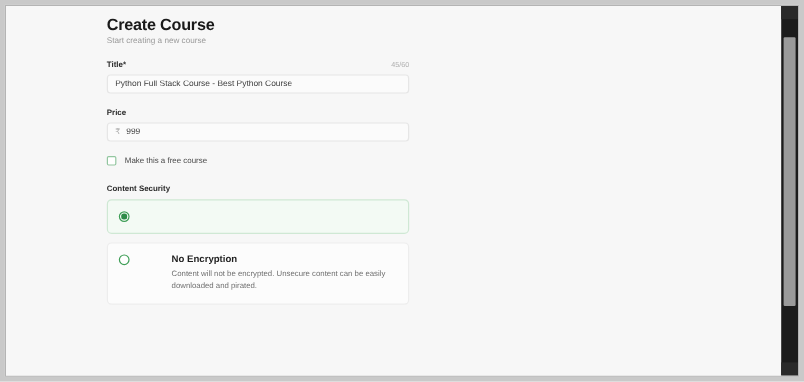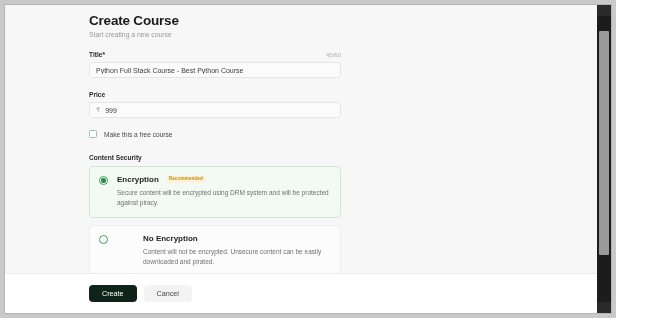--- a/index.html
+++ b/index.html
@@ -13,21 +13,21 @@
     background: #ffffff;
     font-family: "Liberation Sans", sans-serif;
     -webkit-font-smoothing: antialiased;
   }
 
   
   .window-frame {
     position: absolute;
     left: 0;
     top: 0;
-    width: 616px;
+    width: 670px;
     height: 318px;
     box-sizing: border-box;
     background: #c9c9c9;
     padding: 4px 4px 4px 4px;
   }
   .viewport {
     position: relative;
     width: 100%;
     height: 100%;
     box-sizing: border-box;
@@ -331,47 +331,36 @@
 
           <div class="checkbox-row">
             <span class="checkbox-box"></span>
             <span class="checkbox-label">Make this a free course</span>
           </div>
 
           <div class="section-label">Content Security</div>
 
           <div class="option-card selected">
             <span class="radio checked"></span>
-            <div class="option-body">
-              <div class="option-title-row">
-                <span class="option-title">Encryption</span>
-                <span class="badge">Recommended</span>
-              </div>
-              <div class="option-desc">Secure content will be encrypted using DRM system and will be protected against piracy.</div>
-            </div>
           </div>
 
           <div class="option-card unselected">
             <span class="radio"></span>
             <div class="option-body">
               <div class="option-title-row">
                 <span class="option-title">No Encryption</span>
               </div>
               <div class="option-desc">Content will not be encrypted. Unsecure content can be easily downloaded and pirated.</div>
             </div>
           </div>
 
         </div>
       </div>
     </div>
 
-    <div class="footer-bar">
-      <button class="btn btn-primary">Create</button>
-      <button class="btn btn-secondary">Cancel</button>
-    </div>
 
     <div class="scrollbar">
       <div class="scrollbar-arrow top"></div>
       <div class="scrollbar-thumb"></div>
       <div class="scrollbar-arrow bottom"></div>
     </div>
 
   </div>
 </div>
 

